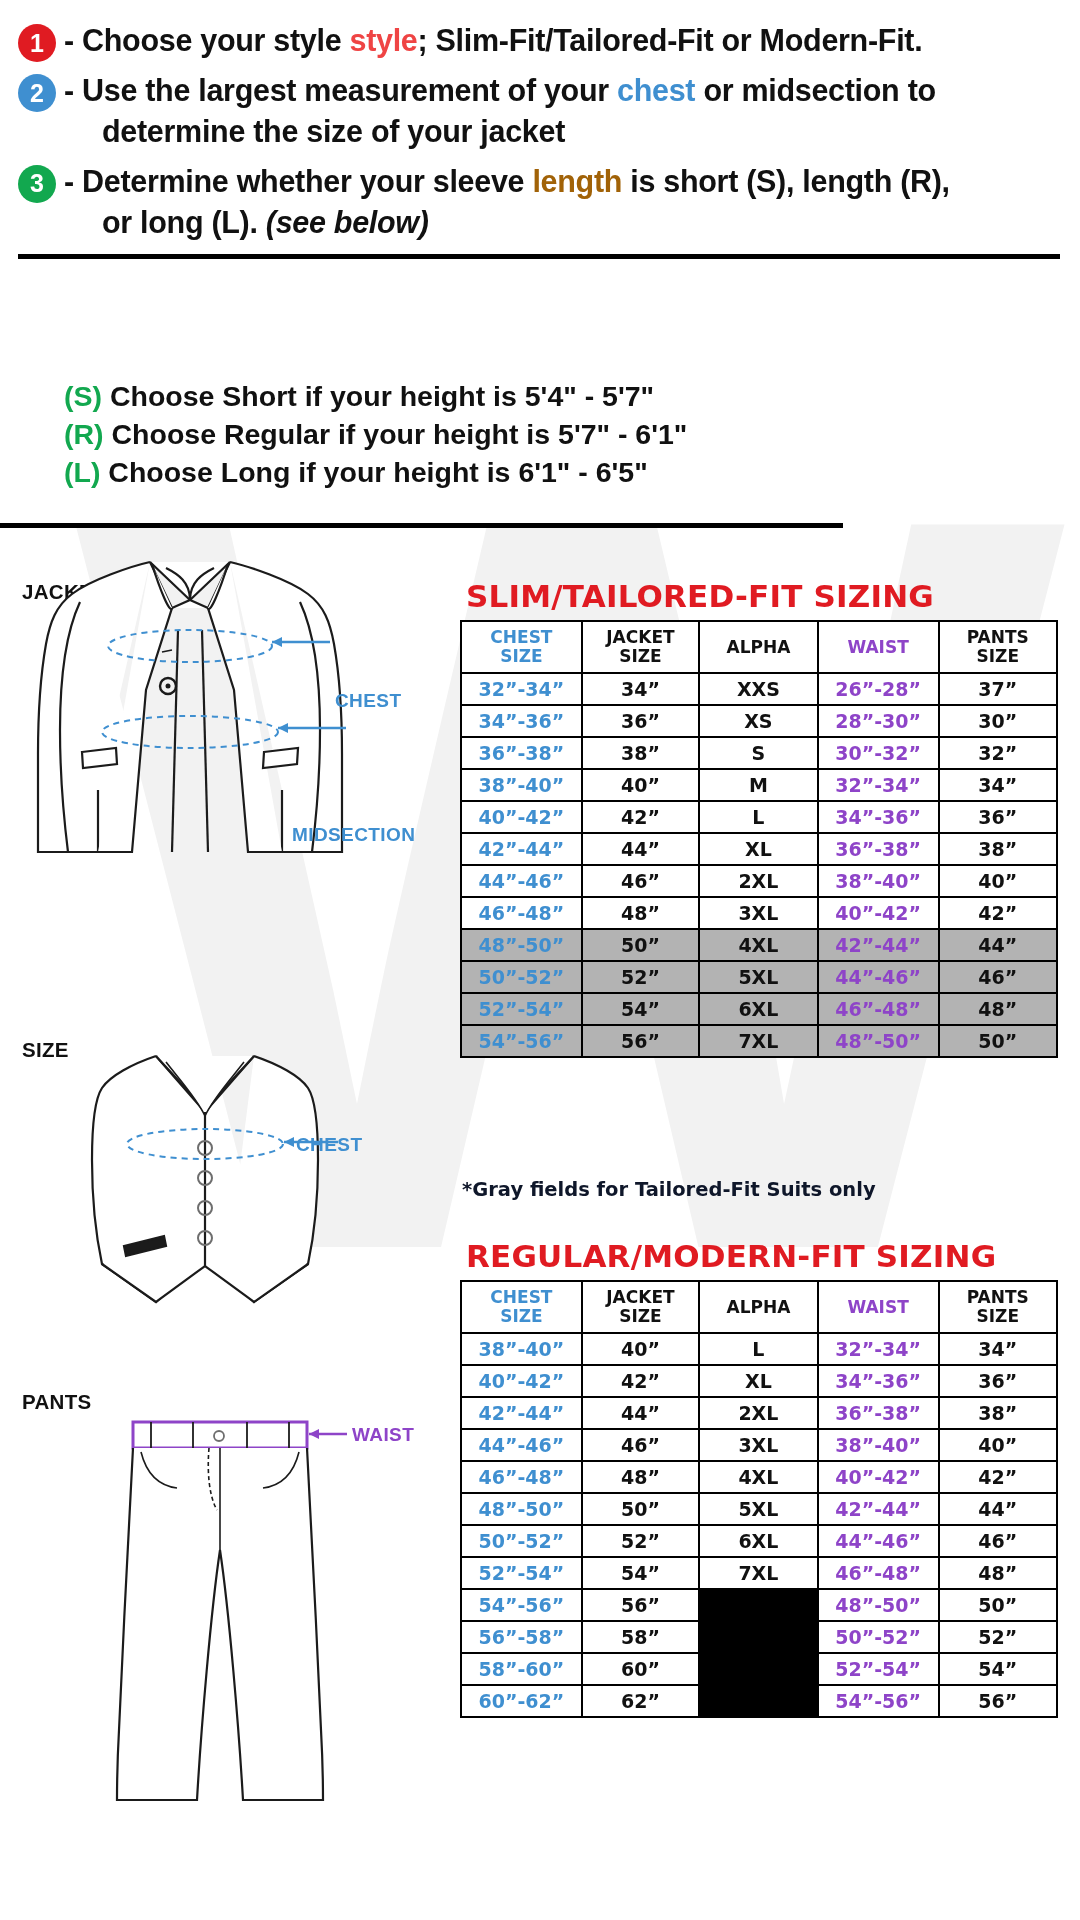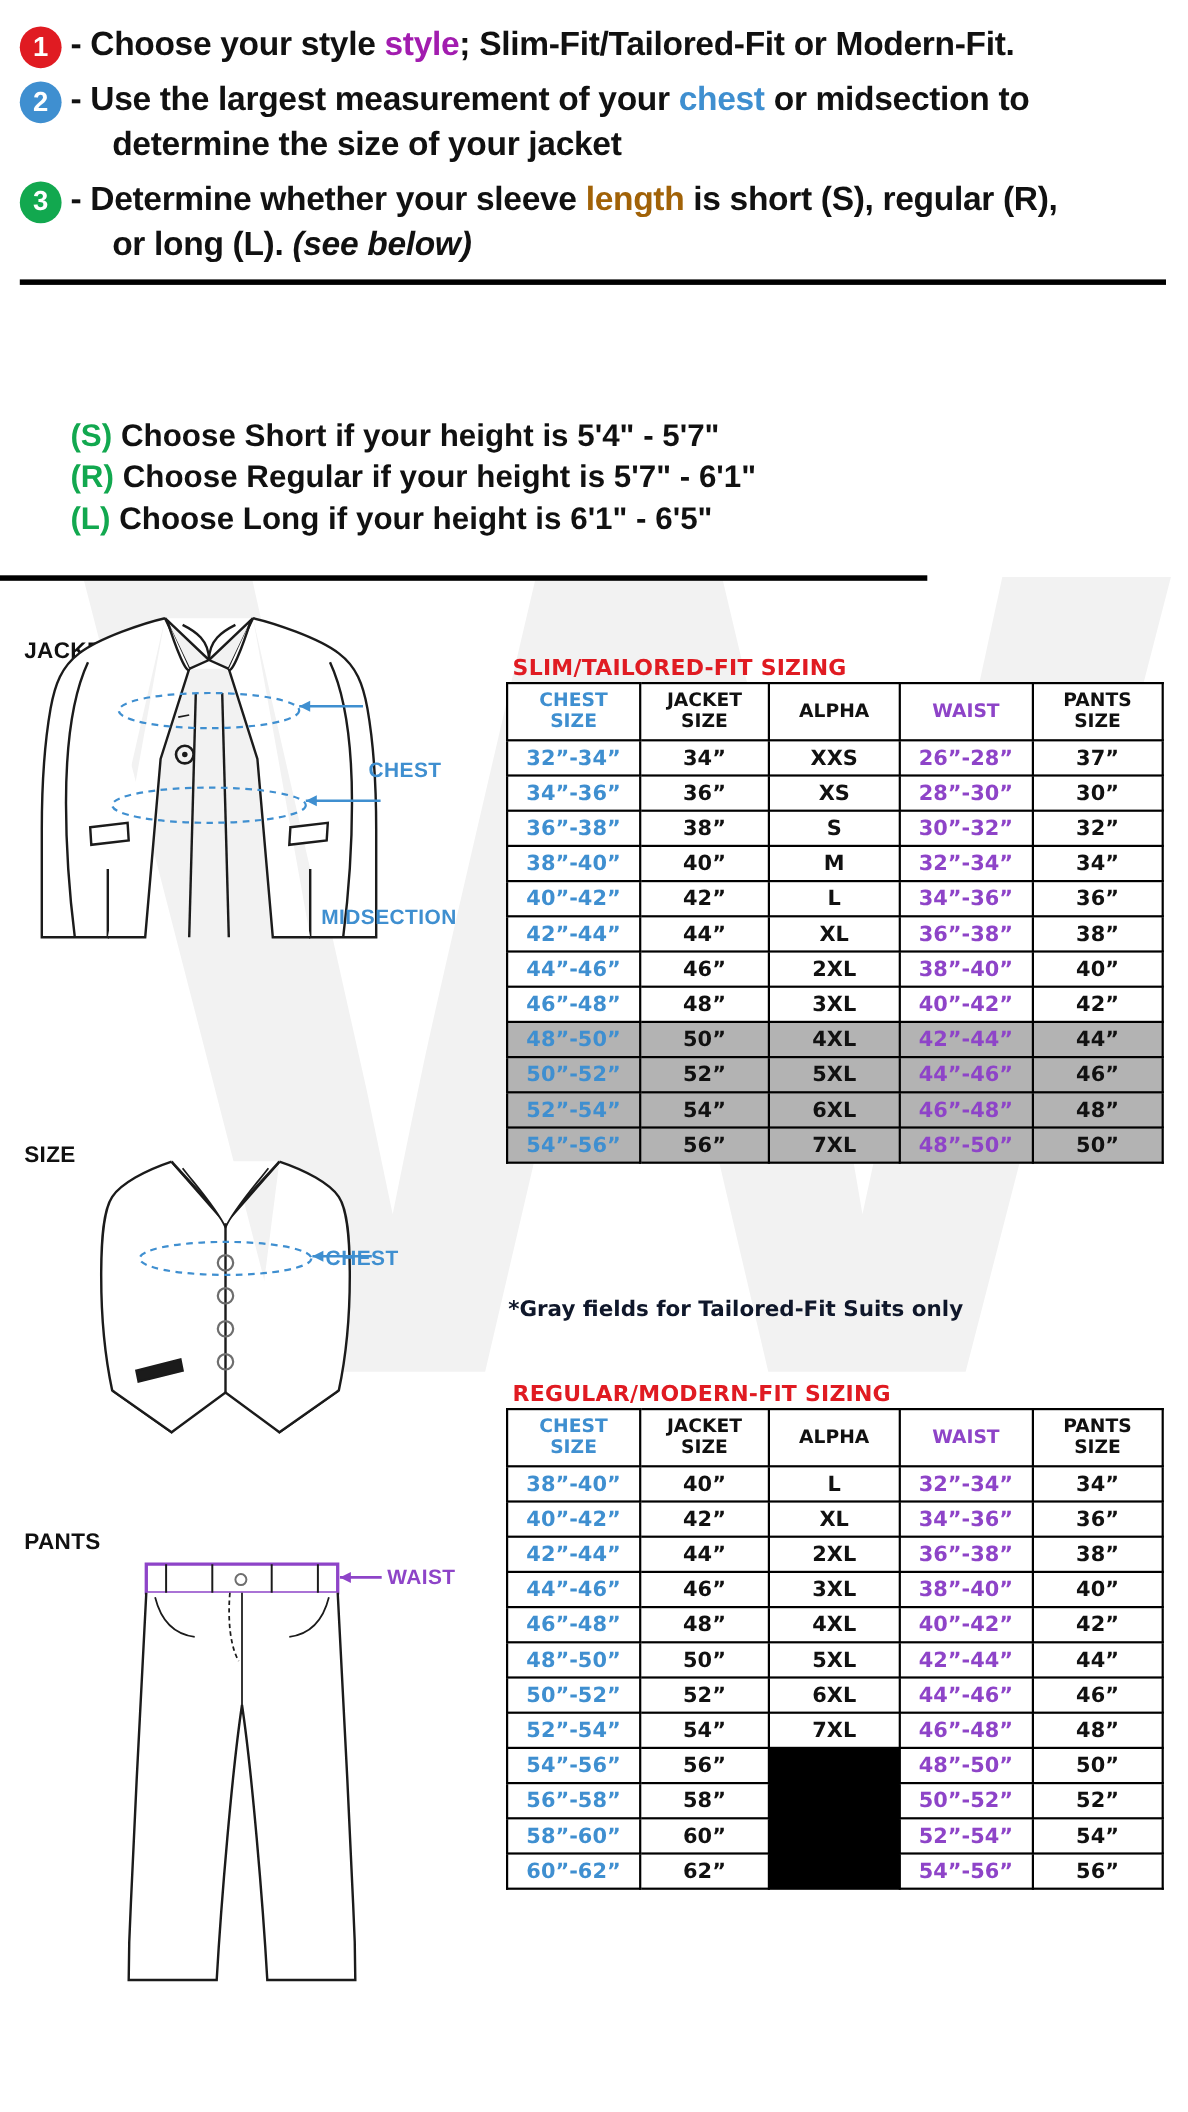--- a/index.html
+++ b/index.html
@@ -69,21 +69,21 @@
   .badge-1 { background: #e01b22; }
   .badge-2 { background: #3f8fd0; }
   .badge-3 { background: #12a84f; }
   .step-text {
     font-size: 30.5px;
     font-weight: bold;
     line-height: 1.36;
     letter-spacing: -0.3px;
     padding-top: 2px;
   }
-  .kw-style { color: #a21caf; }
+  .kw-style { color: #ef4444; }
   .kw-chest { color: #3f8fd0; }
   .kw-length { color: #a16207; }
   .it { font-style: italic; }
 
   hr.rule {
     border: none;
     border-top: 5px solid #000;
     margin: 10px 0 0 0;
   }
 
@@ -121,26 +121,25 @@
     font-size: 19px;
     font-weight: bold;
     color: #3f8fd0;
     letter-spacing: 0.4px;
   }
   .meas-label.purple { color: #8e44c8; }
 
   
   .table-title {
     position: absolute;
-    font-size: 20px;
+    font-size: 31px;
     font-weight: bold;
     color: #e01b22;
     letter-spacing: 0.2px;
     font-family: "DejaVu Sans", sans-serif;
-    margin-top: 17px;
   }
   table.size {
     position: absolute;
     border-collapse: collapse;
     background: #fff;
     font-family: "DejaVu Sans", sans-serif;
   }
   table.size th, table.size td {
     border: 2px solid #000;
     text-align: center;
@@ -187,21 +186,21 @@
     <div class="badge badge-2">2</div>
     <div class="step-text">
       <span>- Use the largest measurement of your </span><span class="kw-chest">chest</span><span> or midsection to</span>
       <div style="padding-left:38px;">determine the size of your jacket</div>
     </div>
   </div>
 
   <div class="step">
     <div class="badge badge-3">3</div>
     <div class="step-text">
-      <span>- Determine whether your sleeve </span><span class="kw-length">length</span><span> is short (S), regular (R),</span>
+      <span>- Determine whether your sleeve </span><span class="kw-length">length</span><span> is short (S), length (R),</span>
       <div style="padding-left:38px;">
         <span>or long (L). </span><span class="it">(see below)</span>
       </div>
     </div>
   </div>
 
   <hr class="rule">
 </div>
 
 <div class="heights">

